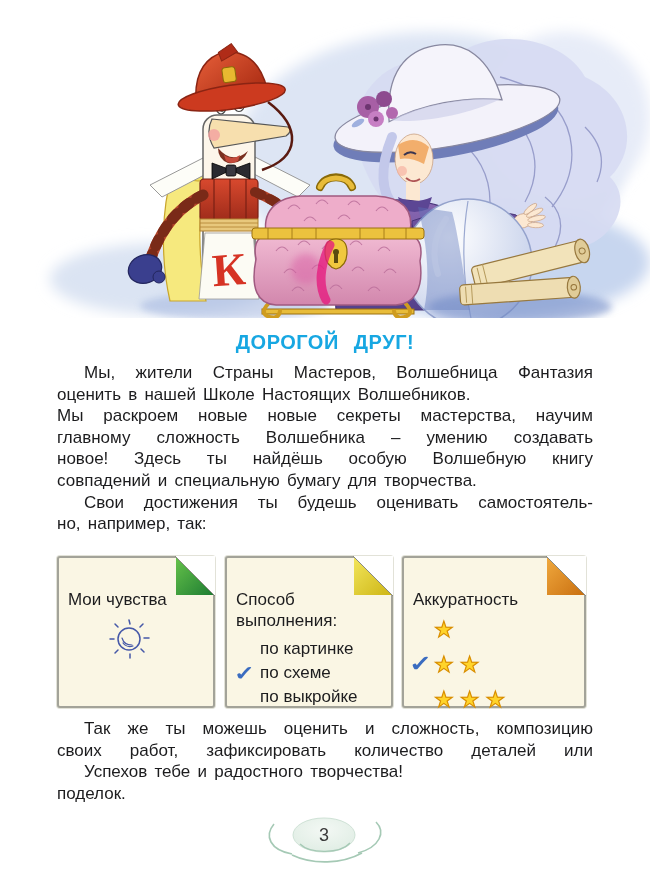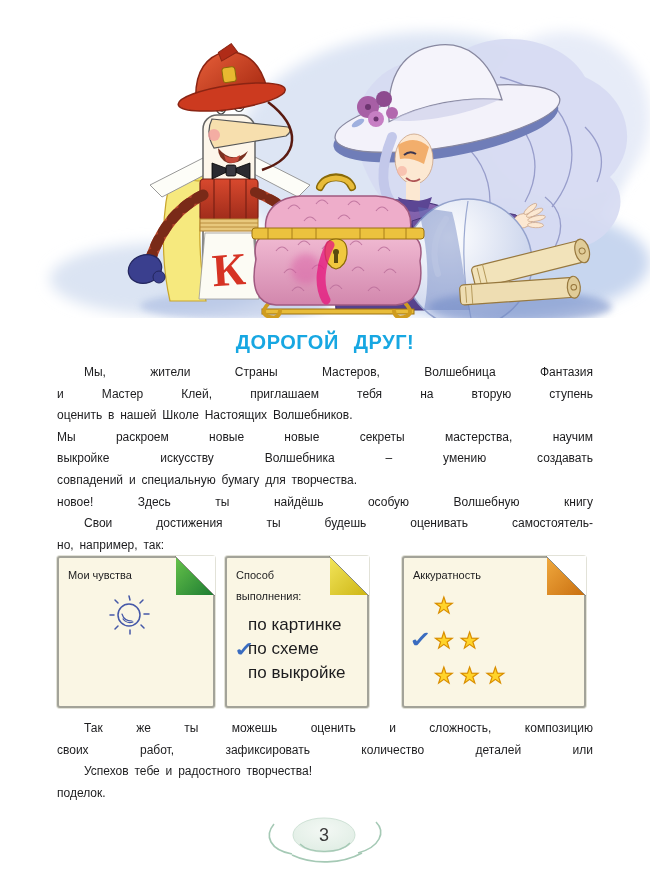--- a/index.html
+++ b/index.html
@@ -4,36 +4,36 @@
 <style>
   html,body{margin:0;padding:0;background:#ffffff;}
   .page{position:relative;width:650px;height:877px;background:#ffffff;overflow:hidden;
         font-family:"Liberation Sans",sans-serif;color:#1c1c1e;}
   .illo{position:absolute;top:6px;left:0;width:650px;height:312px;}
   .heading{position:absolute;top:331px;left:0;width:650px;text-align:center;
            font-size:20px;font-weight:bold;color:#17a7e2;letter-spacing:0.5px;word-spacing:9px;}
   .tblock{position:absolute;left:57px;width:536px;}
   #tb1{top:362px;}
   #tb2{top:718px;}
-  .ln{font-size:12px;line-height:21.6px;word-spacing:2.5px;}
+  .ln{font-size:17px;line-height:21.6px;word-spacing:2.5px;}
   .just{text-align:justify;text-align-last:justify;}
   .ind{text-indent:27px;}
   
   .card{position:absolute;top:556px;height:152px;background:#faf6e4;
         border:2px solid #a3a399;border-radius:3px;box-sizing:border-box;
         box-shadow:0 0 0 1px #e2e2d8;}
   #card-feelings{left:57px;width:158px;}
-  #card-method{left:225px;width:144px;}
+  #card-method{left:225px;width:168px;}
   #card-accuracy{left:402px;width:184px;}
   .fold{position:absolute;top:-2px;right:-2px;width:40px;height:40px;}
-  .card-title{font-size:11px;line-height:21px;padding:7px 8px 0 9px;}
+  .card-title{font-size:17px;line-height:21px;padding:7px 8px 0 9px;margin-top:24px;}
   .note{position:absolute;left:9px;bottom:7px;font-size:17px;line-height:21px;}
   .sun{display:block;margin:3px 0 0 40px;}
   .opts{margin-top:6px;}
-  .opt{position:relative;padding-left:21px;font-size:17px;line-height:24px;}
+  .opt{position:relative;padding-left:33px;font-size:17px;line-height:24px;}
   .chk{position:absolute;left:7px;top:0;color:#3a6cc0;font-size:20px;font-weight:bold;
        transform:scaleX(1.25);transform-origin:left;}
   .srow{position:relative;padding-left:30px;height:35px;}
   .srow .chk{left:5px;top:4px;font-size:22px;}
   .stars{font-size:22px;line-height:35px;letter-spacing:6px;color:#ffd42a;
          -webkit-text-stroke:1.1px #d98e00;text-shadow:0 0 1px #c98400;}
   .badge{position:absolute;left:258px;top:810px;width:134px;height:58px;}
 </style>
 </head>
 <body>
@@ -221,26 +221,25 @@
         <circle cx="574" cy="284" r="2.8" fill="none" stroke="#97783e" stroke-width="1"></circle>
         <path d="M466,276 v16 M472,274 v20" stroke="#b59a5c" stroke-width="1"></path>
       </g>
     </g>
   </svg>
 
   <div class="heading">ДОРОГОЙ ДРУГ!</div>
 
   <div class="tblock" id="tb1">
     <div class="ln just ind">Мы, жители Страны Мастеров, Волшебница Фантазия</div>
-    <div class="ln just">и Мастер Клей, приглашаем тебя на вторую ступень</div>
     <div class="ln">оценить в нашей Школе Настоящих Волшебников.</div>
     <div class="ln just">Мы раскроем новые новые секреты мастерства, научим</div>
-    <div class="ln just">выкройке искусству Волшебника – умению создавать</div>
+    <div class="ln just">главному сложность Волшебника – умению создавать</div>
+    <div class="ln just">новое! Здесь ты найдёшь особую Волшебную книгу</div>
     <div class="ln">совпадений и специальную бумагу для творчества.</div>
-    <div class="ln just">новое! Здесь ты найдёшь особую Волшебную книгу</div>
     <div class="ln just ind">Свои достижения ты будешь оценивать самостоятель-</div>
     <div class="ln">но, например, так:</div>
   </div>
 
   <div class="card" id="card-feelings">
     <div class="card-title">Мои чувства</div>
     <svg class="sun" width="62" height="52" viewBox="0 0 62 52">
       <g stroke="#4558a8" fill="none" stroke-width="1.5" stroke-linecap="round">
         <circle cx="30" cy="26" r="11"></circle>
         <path d="M24,30 q4,5 10,3 M23,25 q2,7 10,7" stroke-width="1.2"></path>

